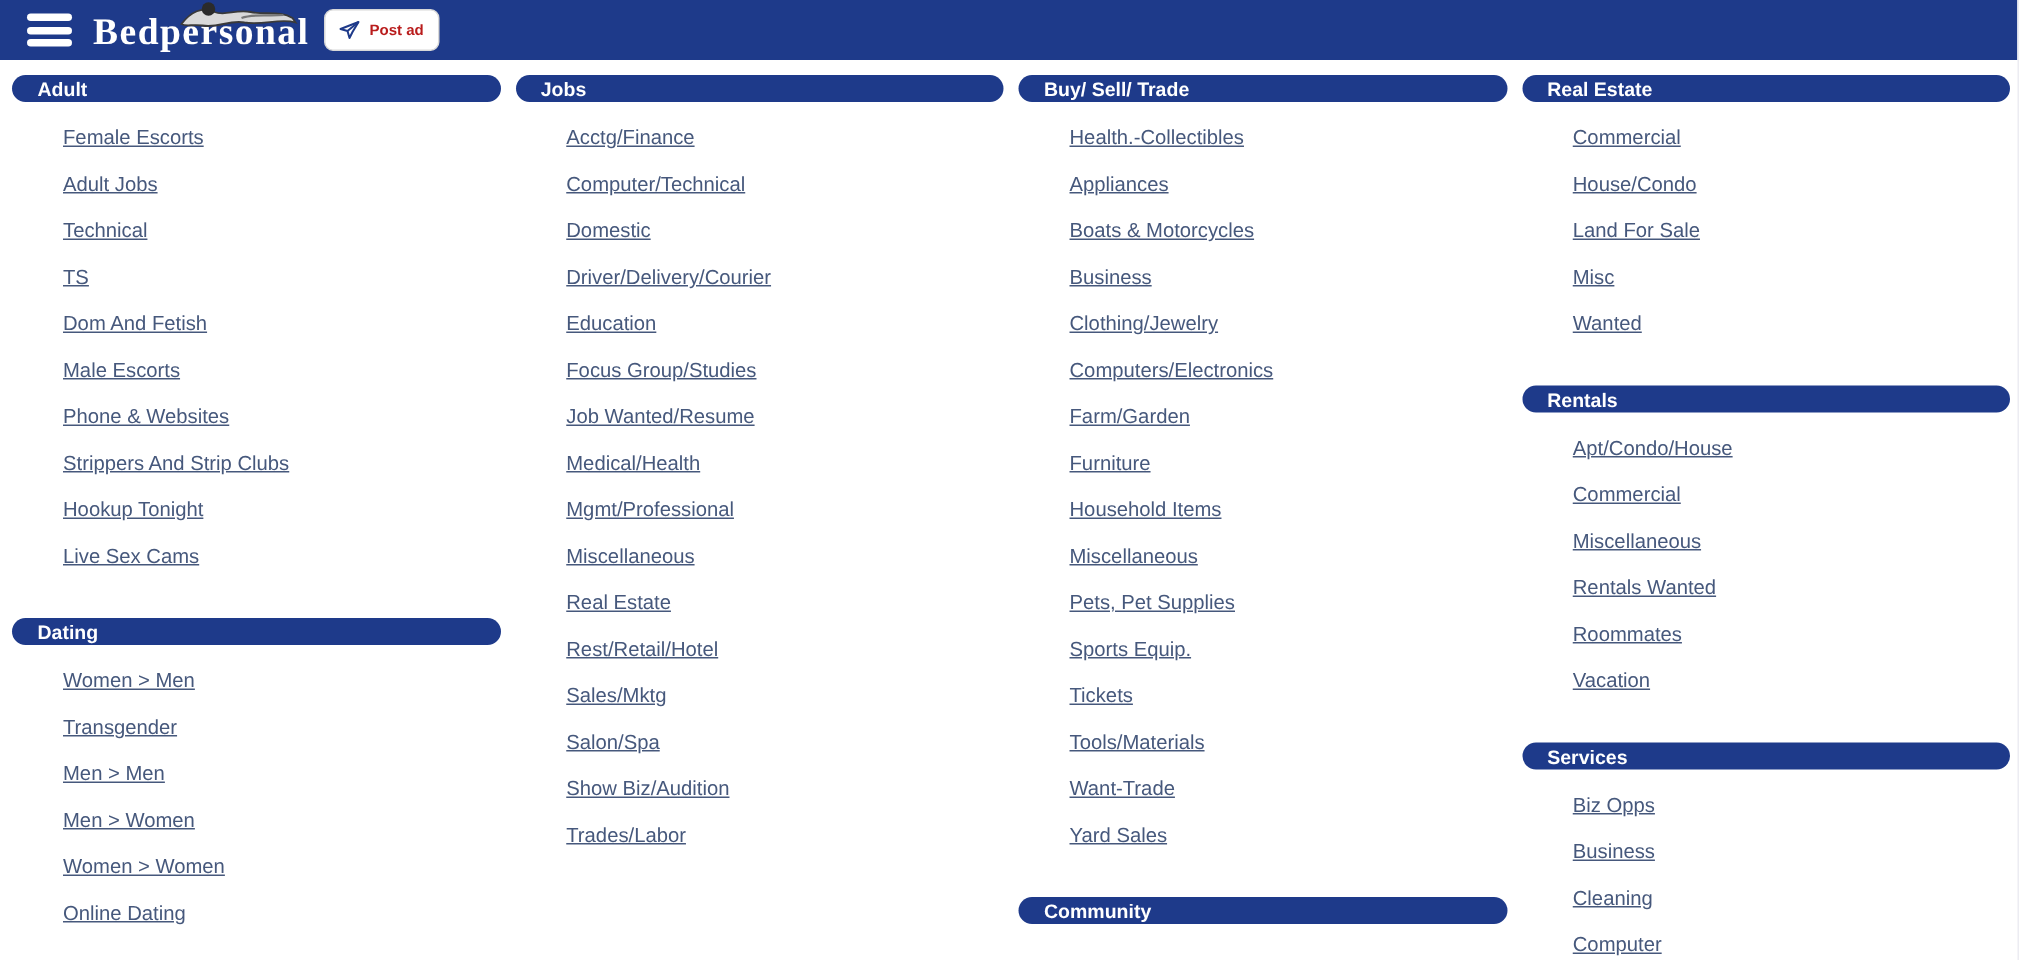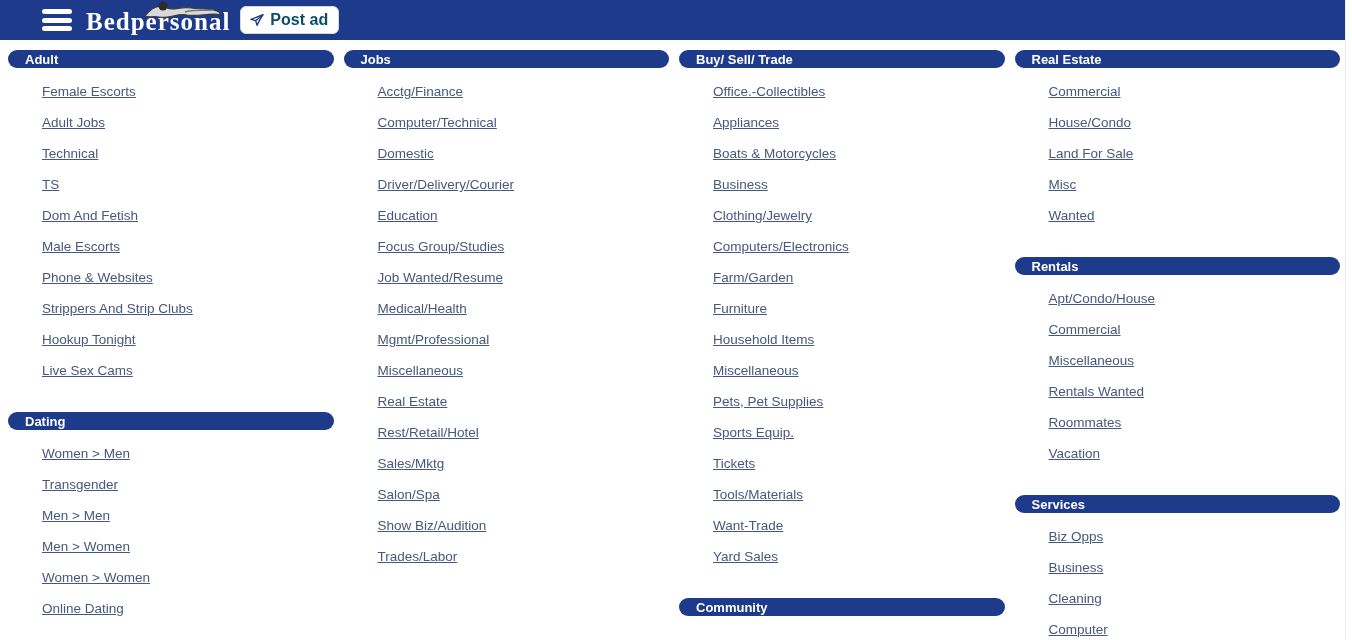--- a/index.html
+++ b/index.html
@@ -9,21 +9,21 @@
     overflow: hidden;
     font-family: "Liberation Sans", sans-serif;
   }
   .page { position: relative; width: 1352px; height: 640px; }
 
   
   .topbar {
     position: absolute; top: 0; left: 0;
     width: 1345px; height: 40px;
     background: #1e3a8a;
-    display: flex; align-items: center; padding-left: 24px;
+    display: flex; align-items: center;
   }
   .hamburger {
     width: 30px; height: 22px;
     margin-left: 18px;
     display: flex; flex-direction: column; justify-content: space-between;
     cursor: pointer;
   }
   .hamburger span {
     display: block; height: 5px; width: 30px;
     background: #ffffff; border-radius: 3px;
@@ -50,22 +50,22 @@
   }
   .postad-btn {
     margin-left: 10px;
     height: 28px;
     padding: 0 10px 0 8px;
     background: #ffffff;
     border: 1px solid #d8d8d8;
     border-radius: 6px;
     display: inline-flex; align-items: center; gap: 5px;
     font-family: "Liberation Sans", sans-serif;
-    font-size: 16px; font-weight: bold;
-    color: #0c4a6e;
+    font-size: 10px; font-weight: bold;
+    color: #b91c1c;
     cursor: pointer;
   }
   .postad-btn svg { display: block; }
 
   
   .scroll-strip {
     position: absolute; top: 0; right: 0;
     width: 7px; height: 640px;
     background: #ffffff;
     border-left: 1px solid #ececf2;
@@ -273,21 +273,21 @@
           </ul>
         </div>
       </div>
       <div class="col">
         <div class="section">
           <div class="pill">
             <span>Buy/ Sell/ Trade</span>
           </div>
           <ul class="linklist">
             <li>
-              <a>Office.-Collectibles</a>
+              <a>Health.-Collectibles</a>
             </li>
             <li>
               <a>Appliances</a>
             </li>
             <li>
               <a>Boats &amp; Motorcycles</a>
             </li>
             <li>
               <a>Business</a>
             </li>

